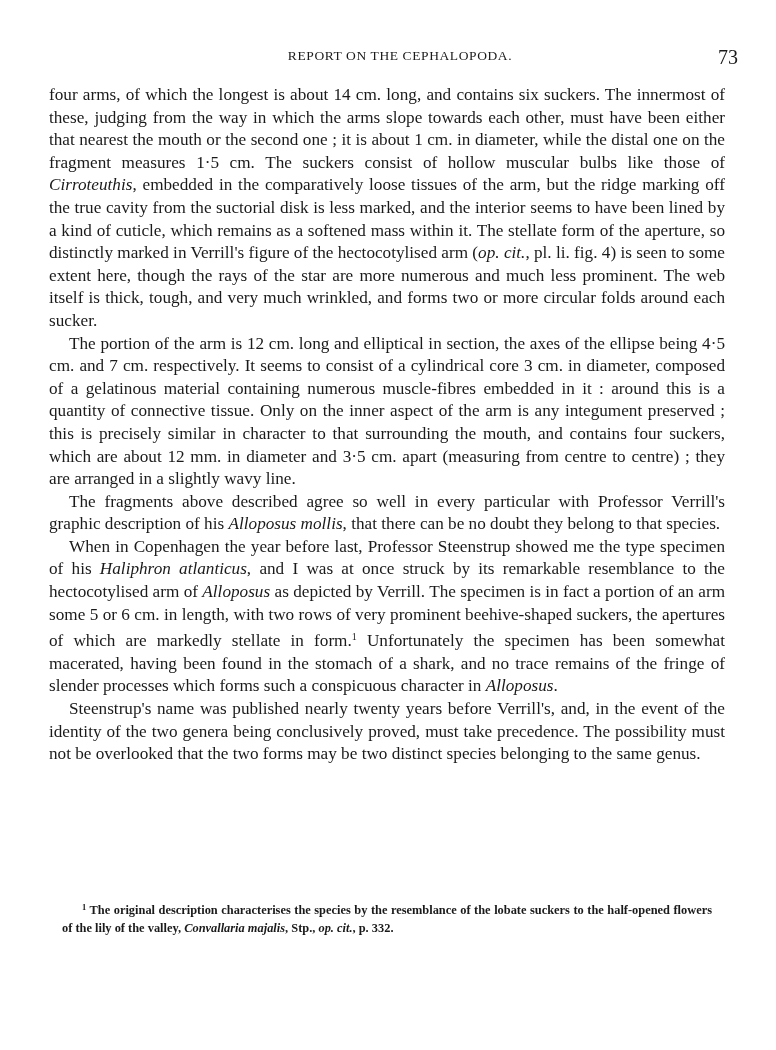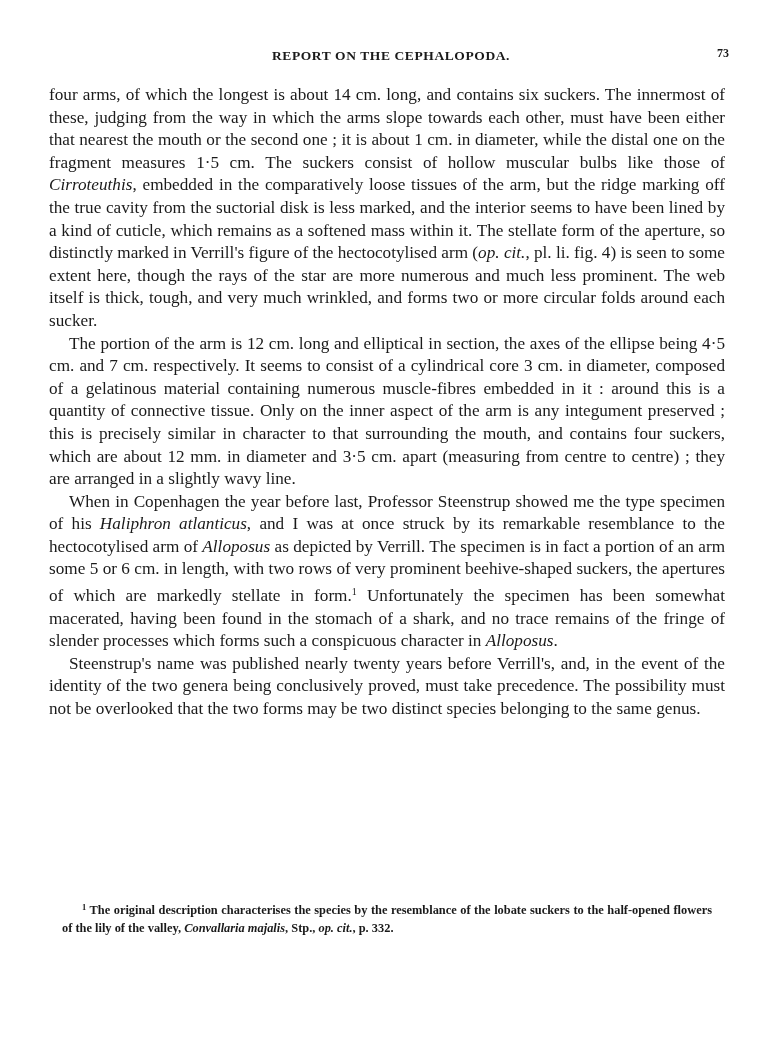--- a/index.html
+++ b/index.html
@@ -1,23 +1,23 @@
 <!DOCTYPE html>
 <html><head>
 <meta charset="utf-8">
 <style>
   html, body { margin: 0; padding: 0; background: #ffffff; }
   body { width: 776px; height: 1050px; position: relative; overflow: hidden; color: #1a1a1a; }
   .page { position: absolute; left: 49px; top: 0; width: 676px; }
   .running-head {
-    position: absolute; top: 48px; left: 4px; width: 676px; height: 20px;
-    font-family: "Liberation Serif", serif; font-size: 13.5px; letter-spacing: 0.6px; font-weight: bold;
+    position: absolute; top: 48px; left: 13px; width: 676px; height: 20px;
+    font-family: "Liberation Serif", serif; font-size: 13.5px; letter-spacing: 0.6px;
   }
   .running-title { position: absolute; left: 0; right: 0; text-align: center; top: 0; }
-  .page-number { position: absolute; right: 0; top: -2px; font-size: 12px; letter-spacing: 0; }
+  .page-number { position: absolute; right: 0; top: -2px; font-size: 20px; letter-spacing: 0; }
   .body-text {
     position: absolute; top: 84px; left: 0; width: 676px;
     font-family: "Liberation Serif", serif; font-size: 17.2px; line-height: 22.6px;
     text-align: justify; text-justify: inter-word;
   }
   .body-text p { margin: 0; text-indent: 0; }
   .body-text p.indent { text-indent: 20px; }
   .body-text i { }
   .footnotes {
     position: absolute; top: 886px; left: 0; width: 676px;
@@ -33,20 +33,21 @@
 
 <div class="page">
   <div class="running-head">
     <div class="running-title">REPORT ON THE CEPHALOPODA.</div>
     <div class="page-number">73</div>
   </div>
 
   <div class="body-text">
     <p><span>four arms, of which the longest is about 14 cm. long, and contains six suckers.  The innermost of these, judging from the way in which the arms slope towards each other, must have been either that nearest the mouth or the second one ; it is about 1 cm. in diameter, while the distal one on the fragment measures 1·5 cm.  The suckers consist of hollow muscular bulbs like those of </span><i>Cirroteuthis</i><span>, embedded in the comparatively loose tissues of the arm, but the ridge marking off the true cavity from the suctorial disk is less marked, and the interior seems to have been lined by a kind of cuticle, which remains as a softened mass within it.  The stellate form of the aperture, so distinctly marked in Verrill's figure of the hectocotylised arm (</span><i>op. cit.</i><span>, pl. li. fig. 4) is seen to some extent here, though the rays of the star are more numerous and much less prominent.  The web itself is thick, tough, and very much wrinkled, and forms two or more circular folds around each sucker.</span></p>
     <p class="indent"><span>The portion of the arm is 12 cm. long and elliptical in section, the axes of the ellipse being 4·5 cm. and 7 cm. respectively.  It seems to consist of a cylindrical core 3 cm. in diameter, composed of a gelatinous material containing numerous muscle-fibres embedded in it : around this is a quantity of connective tissue.  Only on the inner aspect of the arm is any integument preserved ; this is precisely similar in character to that surrounding the mouth, and contains four suckers, which are about 12 mm. in diameter and 3·5 cm. apart (measuring from centre to centre) ; they are arranged in a slightly wavy line.</span></p>
+    <p class="indent"><span>The fragments above described agree so well in every particular with Professor Verrill's graphic description of his </span><i>Alloposus mollis</i><span>, that there can be no doubt they belong to that species.</span></p>
     <p class="indent"><span>When in Copenhagen the year before last, Professor Steenstrup showed me the type specimen of his </span><i>Haliphron atlanticus</i><span>, and I was at once struck by its remarkable resemblance to the hectocotylised arm of </span><i>Alloposus</i><span> as depicted by Verrill.  The specimen is in fact a portion of an arm some 5 or 6 cm. in length, with two rows of very prominent beehive-shaped suckers, the apertures of which are markedly stellate in form.</span><sup>1</sup><span> Unfortunately the specimen has been somewhat macerated, having been found in the stomach of a shark, and no trace remains of the fringe of slender processes which forms such a conspicuous character in </span><i>Alloposus</i><span>.</span></p>
     <p class="indent"><span>Steenstrup's name was published nearly twenty years before Verrill's, and, in the event of the identity of the two genera being conclusively proved, must take precedence. The possibility must not be overlooked that the two forms may be two distinct species belonging to the same genus.</span></p>
   </div>
 
   <div class="footnotes">
     <p><sup>1</sup><span> The original description characterises the species by the resemblance of the lobate suckers to the half-opened flowers of the lily of the valley, </span><i>Convallaria majalis</i><span>, Stp., </span><i>op. cit.</i><span>, p. 332.</span></p>
   </div>
 </div>
 
 </body></html>

